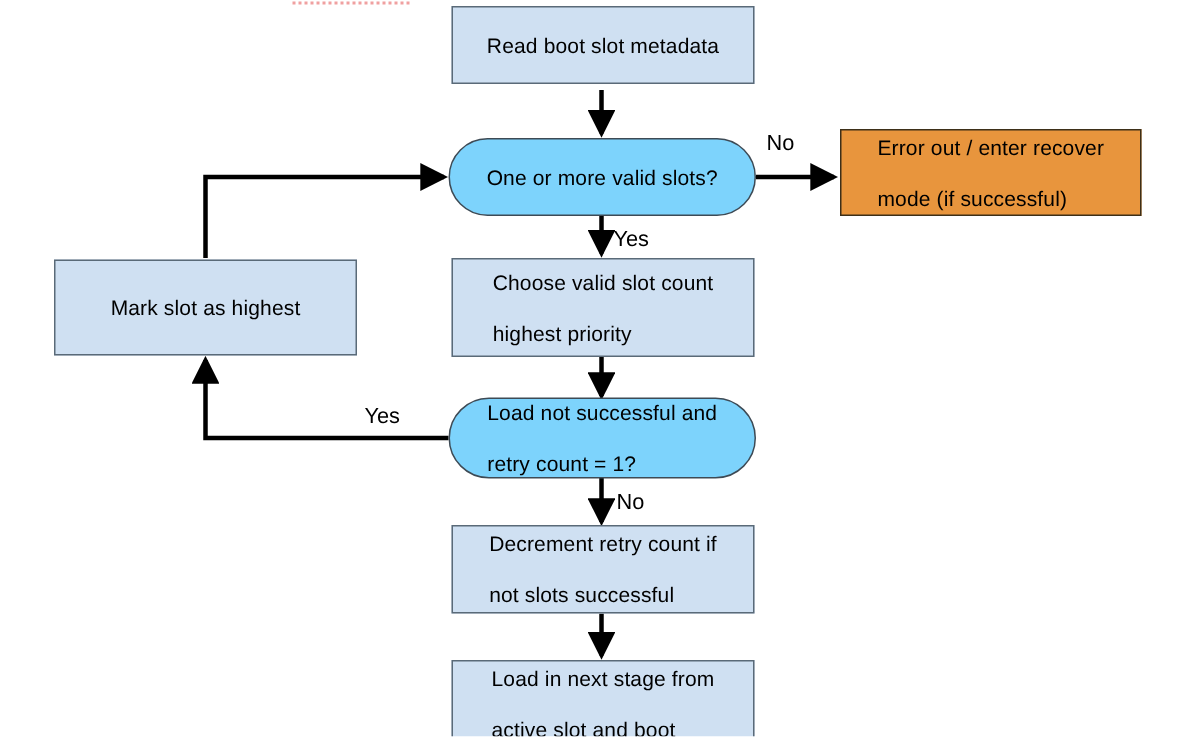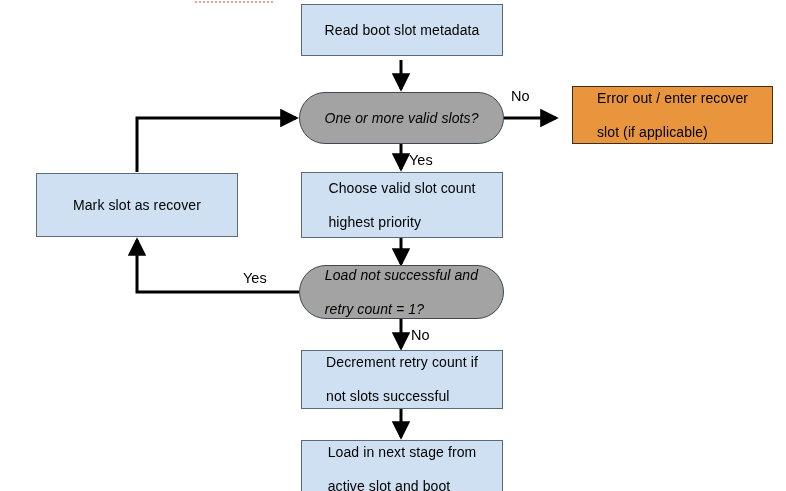--- a/index.html
+++ b/index.html
@@ -33,29 +33,27 @@
     color: #000000;
     font-size: 14px;
     line-height: 17px;
     letter-spacing: 0.1px;
   }
   .node-process {
     background: #cfe0f2;
     border: 1px solid #5a6a78;
   }
   .node-decision {
-    background: #a3a3a3;
+    background: #7dd3fc;
     border: 1px solid #3d4a55;
     border-radius: 999px;
-    font-style: italic;
   }
   .node-error {
     background: #e8953d;
     border: 1px solid #3d2f18;
-    margin-left: 12px;
   }
   .node span {
     display: block;
     padding: 0 6px;
   }
   .edge-label {
     position: absolute;
     font-family: "Liberation Sans", sans-serif;
     font-size: 14.5px;
     color: #000000;
@@ -102,33 +100,33 @@
     <span>Read boot slot metadata</span>
   </div>
 
   <div class="node node-decision" style="left:299px; top:92px; width:205px; height:52px;">
     <span>One or more valid slots?</span>
   </div>
 
   <div class="node node-error" style="left:560px; top:86px; width:201px; height:58px;">
     <span>
       <span>Error out / enter recover</span><br>
-      <span>slot (if applicable)</span>
+      <span>mode (if successful)</span>
     </span>
   </div>
 
   <div class="node node-process" style="left:301px; top:172px; width:202px; height:66px;">
     <span>
       <span>Choose valid slot count</span><br>
       <span>highest priority</span>
     </span>
   </div>
 
   <div class="node node-process" style="left:36px; top:173px; width:202px; height:64px;">
-    <span>Mark slot as recover</span>
+    <span>Mark slot as highest</span>
   </div>
 
   <div class="node node-decision" style="left:299px; top:265px; width:205px; height:54px;">
     <span>
       <span>Load not successful and</span><br>
       <span>retry count = 1?</span>
     </span>
   </div>
 
   <div class="node node-process" style="left:301px; top:350px; width:202px; height:59px;">

